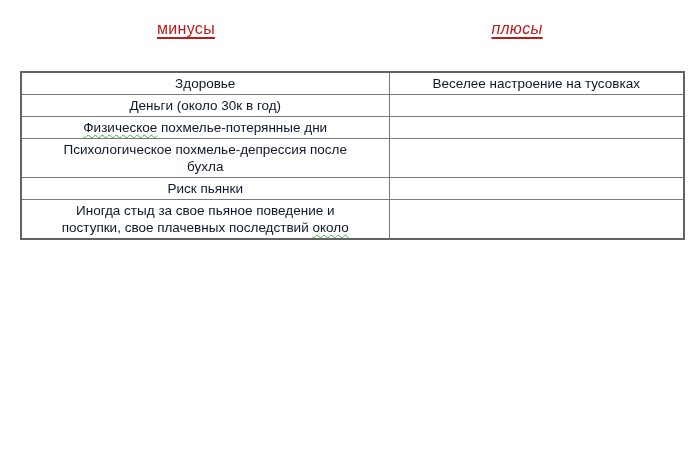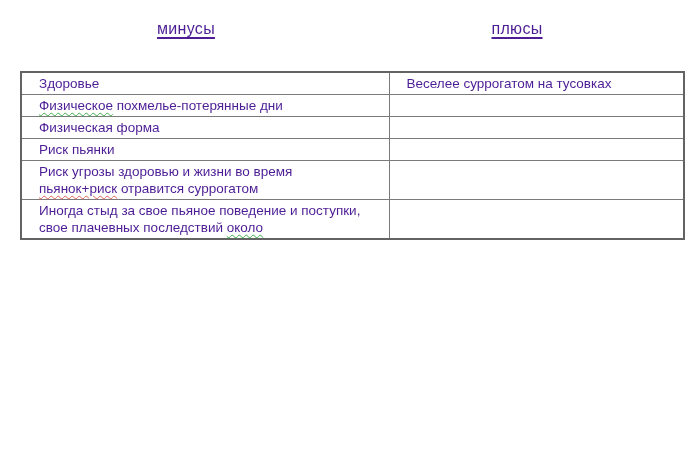--- a/index.html
+++ b/index.html
@@ -15,49 +15,49 @@
     color: #1d1d1d;
   }
   
   .header-row {
     display: flex;
     padding-left: 20px;
     margin-top: 20px;
     height: 24px;
   }
   .hdr-box-minus { width: 368px; text-align: center; }
-  .hdr-box-plus  { width: 294px; text-align: center; }
+  .hdr-box-plus  { width: 294px; text-align: center; font-style: italic; }
   .hdr-text {
     position: relative;
     left: -18px;
     font-size: 16px;
     letter-spacing: 0.3px;
     text-decoration: underline;
     text-underline-offset: 3px;
     text-decoration-thickness: 1.5px;
-    color: #4c1d95;
+    color: #b91c1c;
   }
   
   table.pros-cons {
     border-collapse: collapse;
     table-layout: fixed;
     margin: 27px 0 0 20px;
     width: 663px;
     border: 2px solid #636363;
   }
   col.c-minus { width: 368px; }
   col.c-plus  { width: 295px; }
   td.cell {
     border: 1.5px solid #7a7a7a;
     font-size: 13.5px;
     line-height: 17px;
-    text-align: left;
+    text-align: center;
     vertical-align: middle;
-    padding: 2px 17px;
-    color: #4c1d95;
+    padding: 2px 38px;
+    color: #0f172a;
   }
   
   .sq {
     text-decoration-line: underline;
     text-decoration-style: wavy;
     text-decoration-thickness: 1px;
     text-underline-offset: 2px;
   }
   .sq-green { text-decoration-color: var(--sq-green, #3fae49); }
   .sq-red   { text-decoration-color: var(--sq-red, #e2625b); }
@@ -75,36 +75,36 @@
 </div>
 
 <table class="pros-cons">
   <colgroup>
     <col class="c-minus">
     <col class="c-plus">
   </colgroup>
   <tbody>
       <tr>
         <td class="cell"><span>Здоровье</span></td>
-        <td class="cell">Веселее суррогатом на тусовках</td>
+        <td class="cell">Веселее настроение на тусовках</td>
+      </tr>
+      <tr>
+        <td class="cell"><span>Деньги (около 30к в год)</span></td>
+        <td class="cell">&nbsp;</td>
       </tr>
       <tr>
         <td class="cell"><span class="sq sq-green">Физическое</span><span> похмелье-потерянные дни</span></td>
         <td class="cell">&nbsp;</td>
       </tr>
       <tr>
-        <td class="cell"><span>Физическая форма</span></td>
+        <td class="cell"><span>Психологическое похмелье-депрессия после бухла</span></td>
         <td class="cell">&nbsp;</td>
       </tr>
       <tr>
         <td class="cell"><span>Риск пьянки</span></td>
-        <td class="cell">&nbsp;</td>
-      </tr>
-      <tr>
-        <td class="cell"><span>Риск угрозы здоровью и жизни во время </span><span class="sq sq-red">пьянок+риск</span><span> отравится суррогатом</span></td>
         <td class="cell">&nbsp;</td>
       </tr>
       <tr>
         <td class="cell"><span>Иногда стыд за свое пьяное поведение и поступки, свое плачевных последствий </span><span class="sq sq-green">около</span></td>
         <td class="cell">&nbsp;</td>
       </tr>
     </tbody>
 </table>
 
 </body></html>

